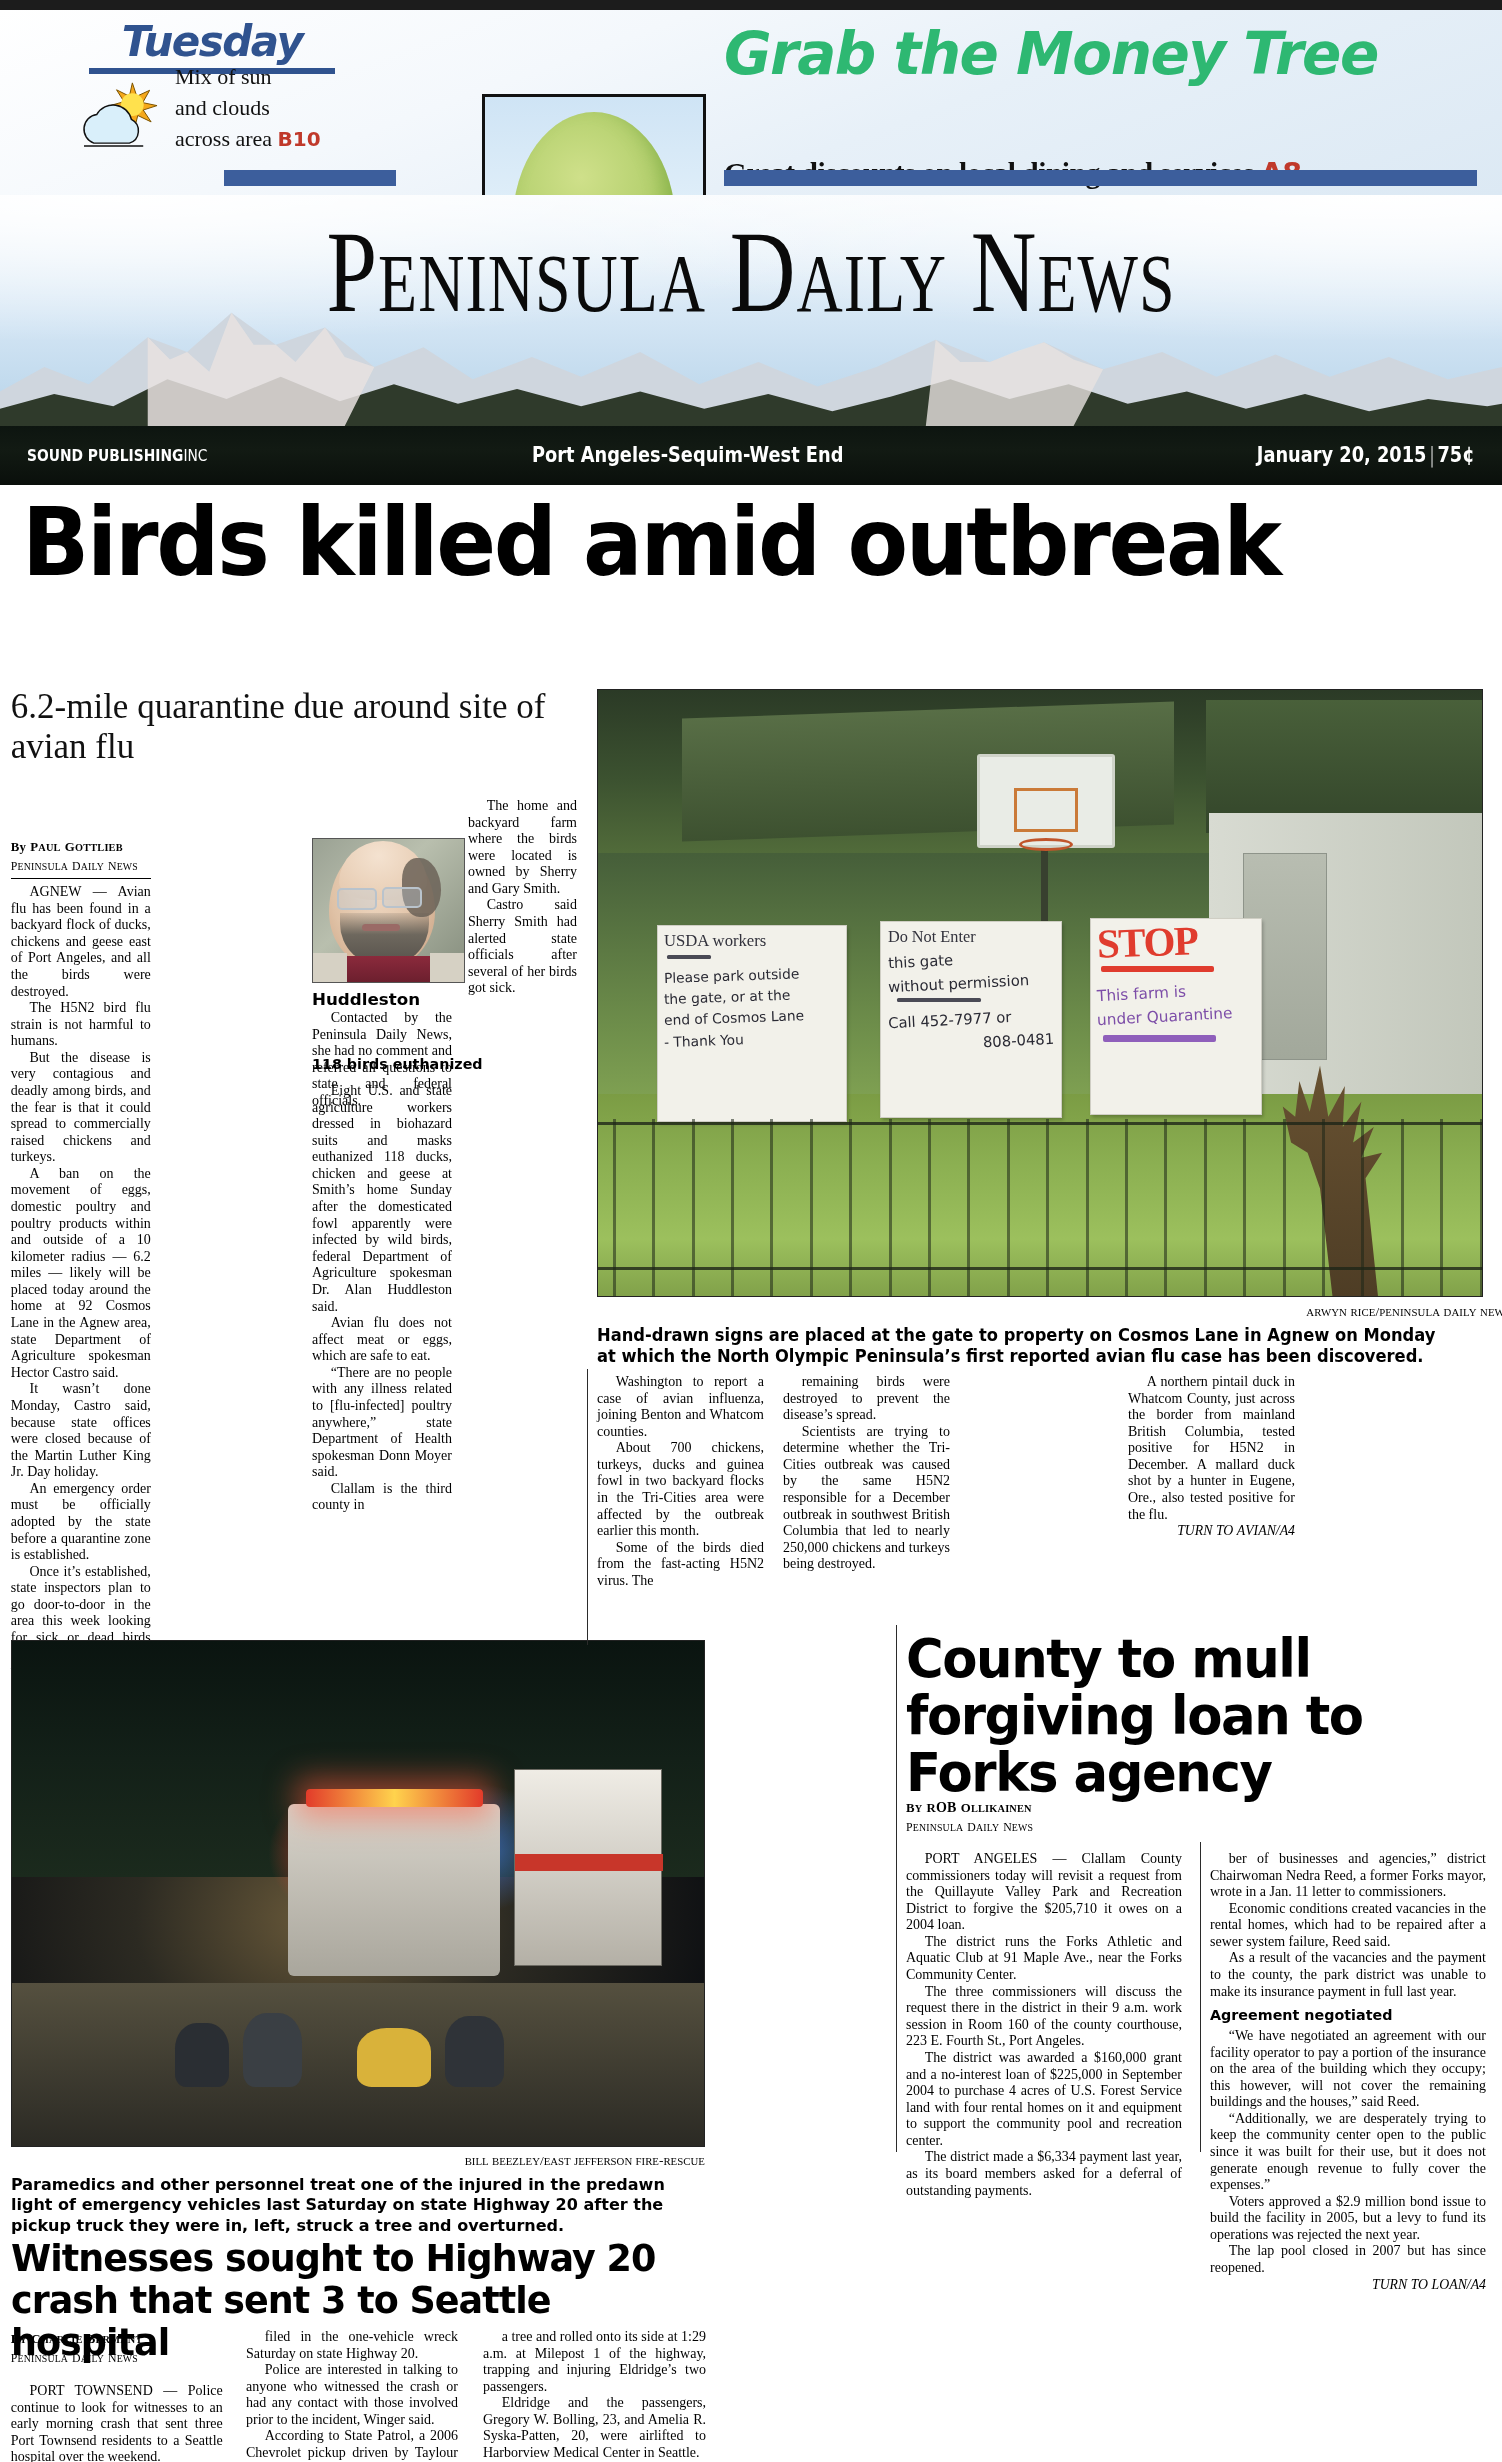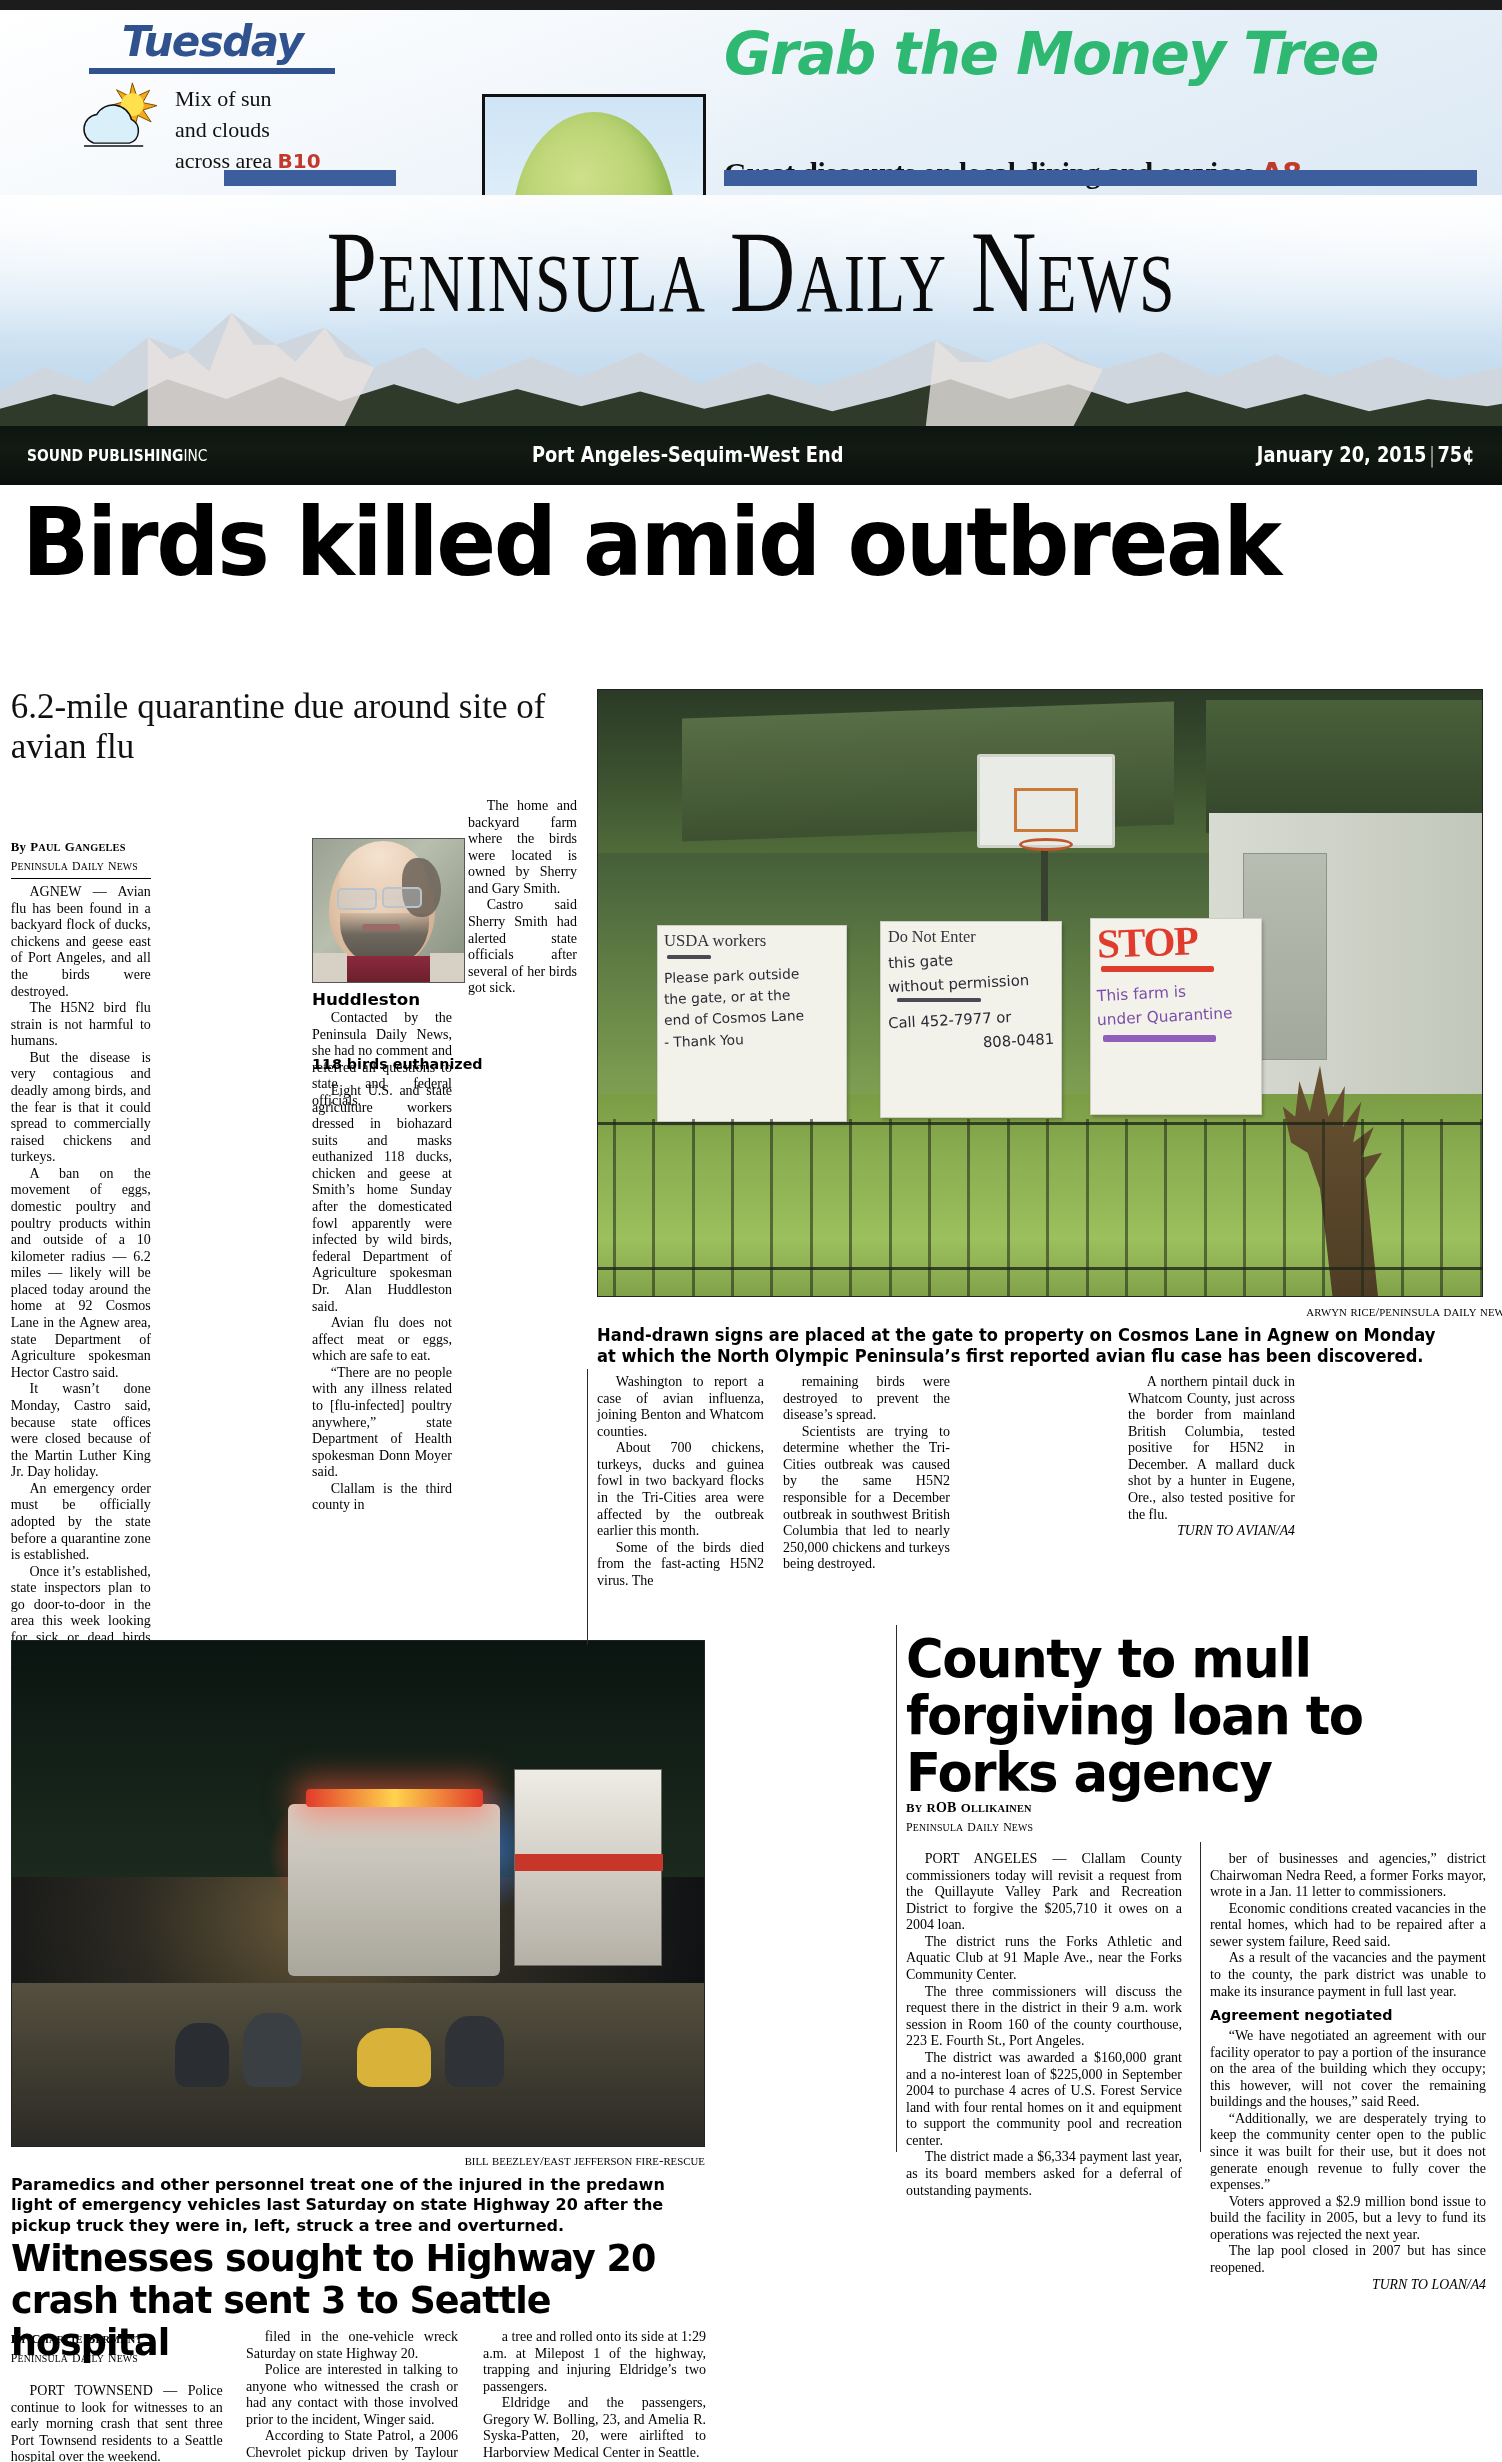--- a/index.html
+++ b/index.html
@@ -11,21 +11,21 @@
   }
   
   #topbar { position:absolute; left:0; top:0; width:1502px; height:9.8px; background:#1c1c1c; }
   #skybox { position:absolute; left:0; top:9.8px; width:1502px; height:185px;
             background:linear-gradient(160deg,#ffffff 0%,#f4f8fc 35%,#e7f0f8 60%,#dce9f4 100%); }
   #wx-day { position:absolute; left:84px; top:17px; width:256px; text-align:center; }
   #wx-day .word { font-family:"DejaVu Sans", sans-serif; font-style:italic; font-weight:bold;
     font-size:42px; color:#30538f; letter-spacing:-1.5px; }
   #wx-day .rule { height:6.4px; background:#30538f; margin-top:2px; width:246px; margin-left:4.9px;}
   #wx-icon { position:absolute; left:74px; top:74px; width:94px; height:79px; }
-  #wx-text { position:absolute; left:175px; top:83px; width:163px;
+  #wx-text { position:absolute; left:175px; top:61px; width:163px;
     font-family:"Liberation Serif", serif; font-size:22px; line-height:1.42; color:#111; }
   #wx-text .pg { color:#c0392b; font-weight:bold; font-family:"DejaVu Sans", sans-serif; font-size:20px;}
   #wx-blue { position:absolute; left:224px; top:170px; width:172px; height:16.3px; background:#3c5e9c; }
 
   #treebox { position:absolute; left:482px; top:94px; width:224px; height:295px;
     border:3px solid #111; overflow:hidden;
     background:linear-gradient(180deg,#cfe4f5 0%,#e7f3fb 55%,#bcd87c 70%,#8fbf4a 100%); }
   .tree-crown { position:absolute; left:50%; top:14.8px; transform:translateX(-50%);
     width:163px; height:187px; border-radius:50% 50% 48% 48%/60% 60% 40% 40%;
     background:radial-gradient(circle at 42% 35%, #cfe08a 0%, #b6d170 45%, #9bc352 75%, #8bb846 100%);
@@ -279,21 +279,21 @@
   <div class="pub"><span>SOUND PUBLISHING</span><span class="inc">INC</span></div>
   <div class="mid">Port Angeles-Sequim-West End</div>
   <div class="right"><span>January 20, 2015</span><span class="sep">|</span><span>75¢</span></div>
 </div>
 
 <div id="mainhead">Birds killed amid outbreak</div>
 
 <div id="deck">6.2-mile quarantine due around site of avian flu</div>
 
 <div class="col" style="left:10.8px; top:837px; width:140px;">
-  <div class="byline"><span class="sc" style="font-size:12.8px">By</span><span> </span><span class="sc">P</span><span class="sc" style="font-size:10.3px">AUL</span> <span class="sc">G</span><span class="sc" style="font-size:10.3px">ANGELES</span></div>
+  <div class="byline"><span class="sc" style="font-size:12.8px">By</span><span> </span><span class="sc">P</span><span class="sc" style="font-size:10.3px">AUL</span> <span class="sc">G</span><span class="sc" style="font-size:10.3px">OTTLIEB</span></div>
   <div class="byorg"><span class="sc">P</span><span class="sc" style="font-size:9.8px">ENINSULA</span> <span class="sc">D</span><span class="sc" style="font-size:9.8px">AILY</span> <span class="sc">N</span><span class="sc" style="font-size:9.8px">EWS</span></div>
   <div class="byrule"></div>
   <p>AGNEW — Avian flu has been found in a backyard flock of ducks, chickens and geese east of Port Angeles, and all the birds were destroyed.</p>
   <p>The H5N2 bird flu strain is not harmful to humans.</p>
   <p>But the disease is very contagious and deadly among birds, and the fear is that it could spread to commercially raised chickens and turkeys.</p>
   <p>A ban on the movement of eggs, domestic poultry and poultry products within and outside of a 10 kilometer radius — 6.2 miles — likely will be placed today around the home at 92 Cosmos Lane in the Agnew area, state Department of Agriculture spokesman Hector Castro said.</p>
   <p>It wasn’t done Monday, Castro said, because state offices were closed because of the Martin Luther King Jr. Day holiday.</p>
   <p>An emergency order must be officially adopted by the state before a quarantine zone is established.</p>
   <p>Once it’s established, state inspectors plan to go door-to-door in the area this week looking for sick or dead birds and will likely include voluntary testing of other flocks in the neighborhood.</p>
 </div>

